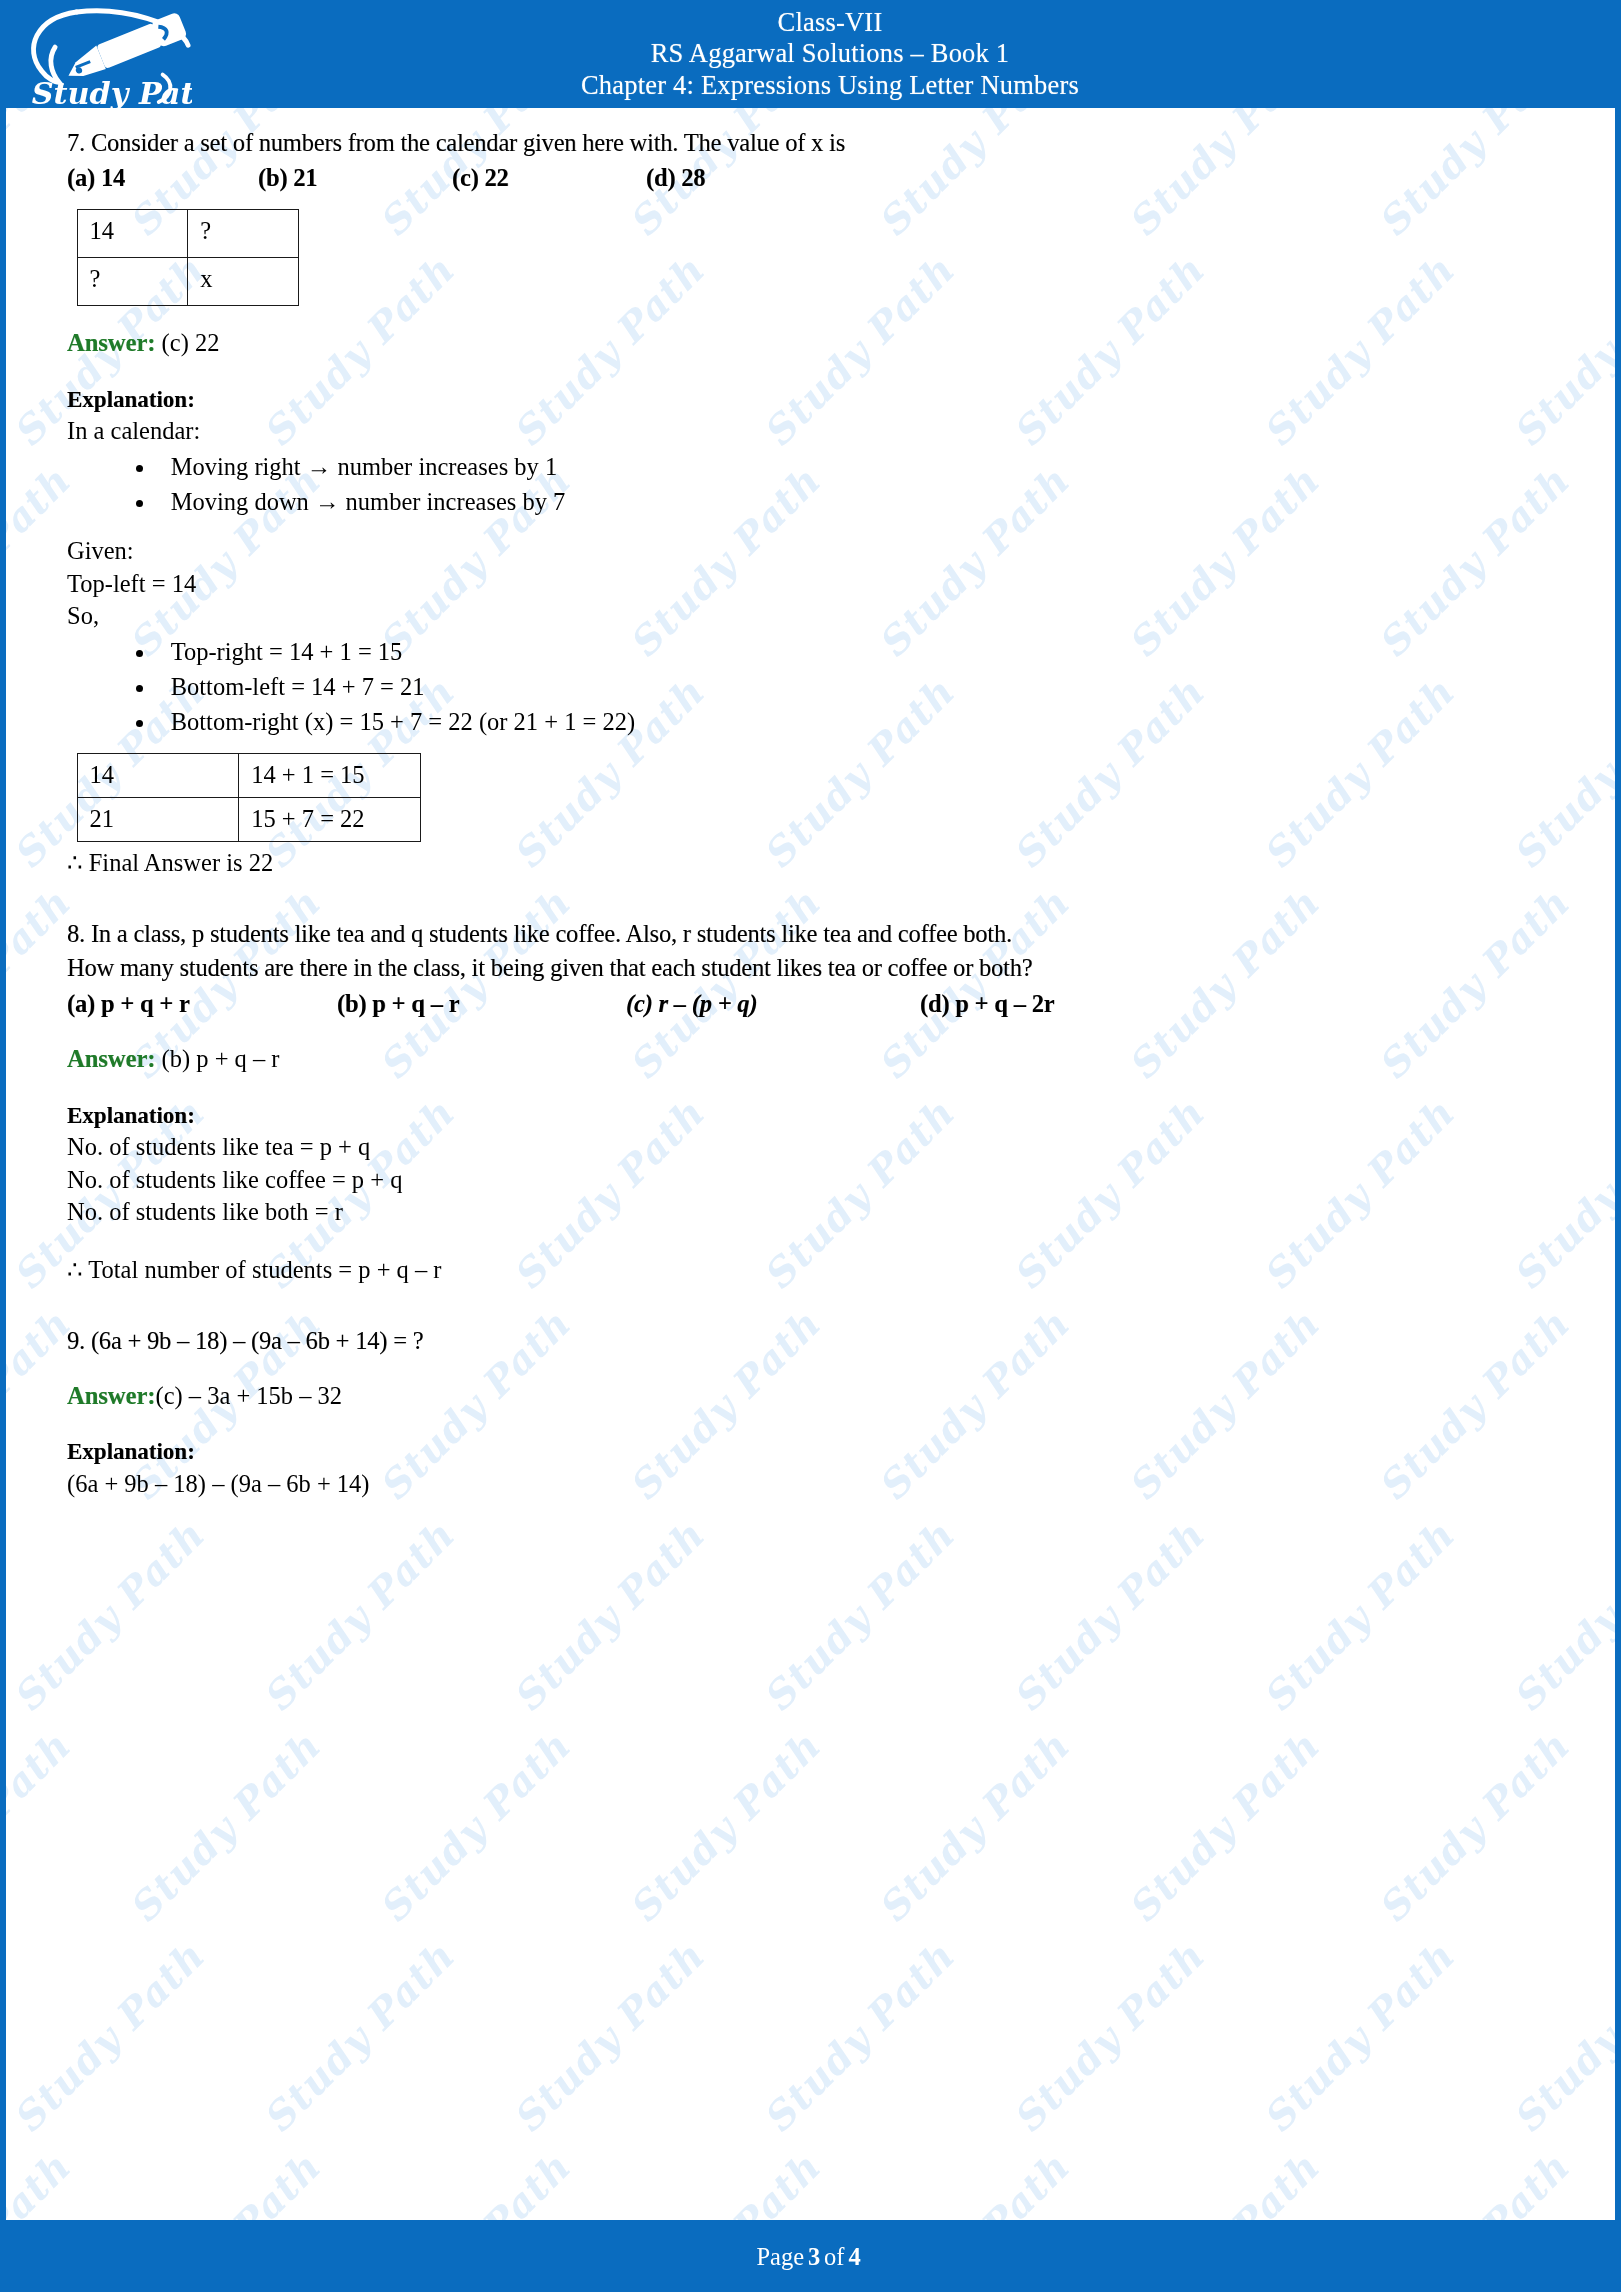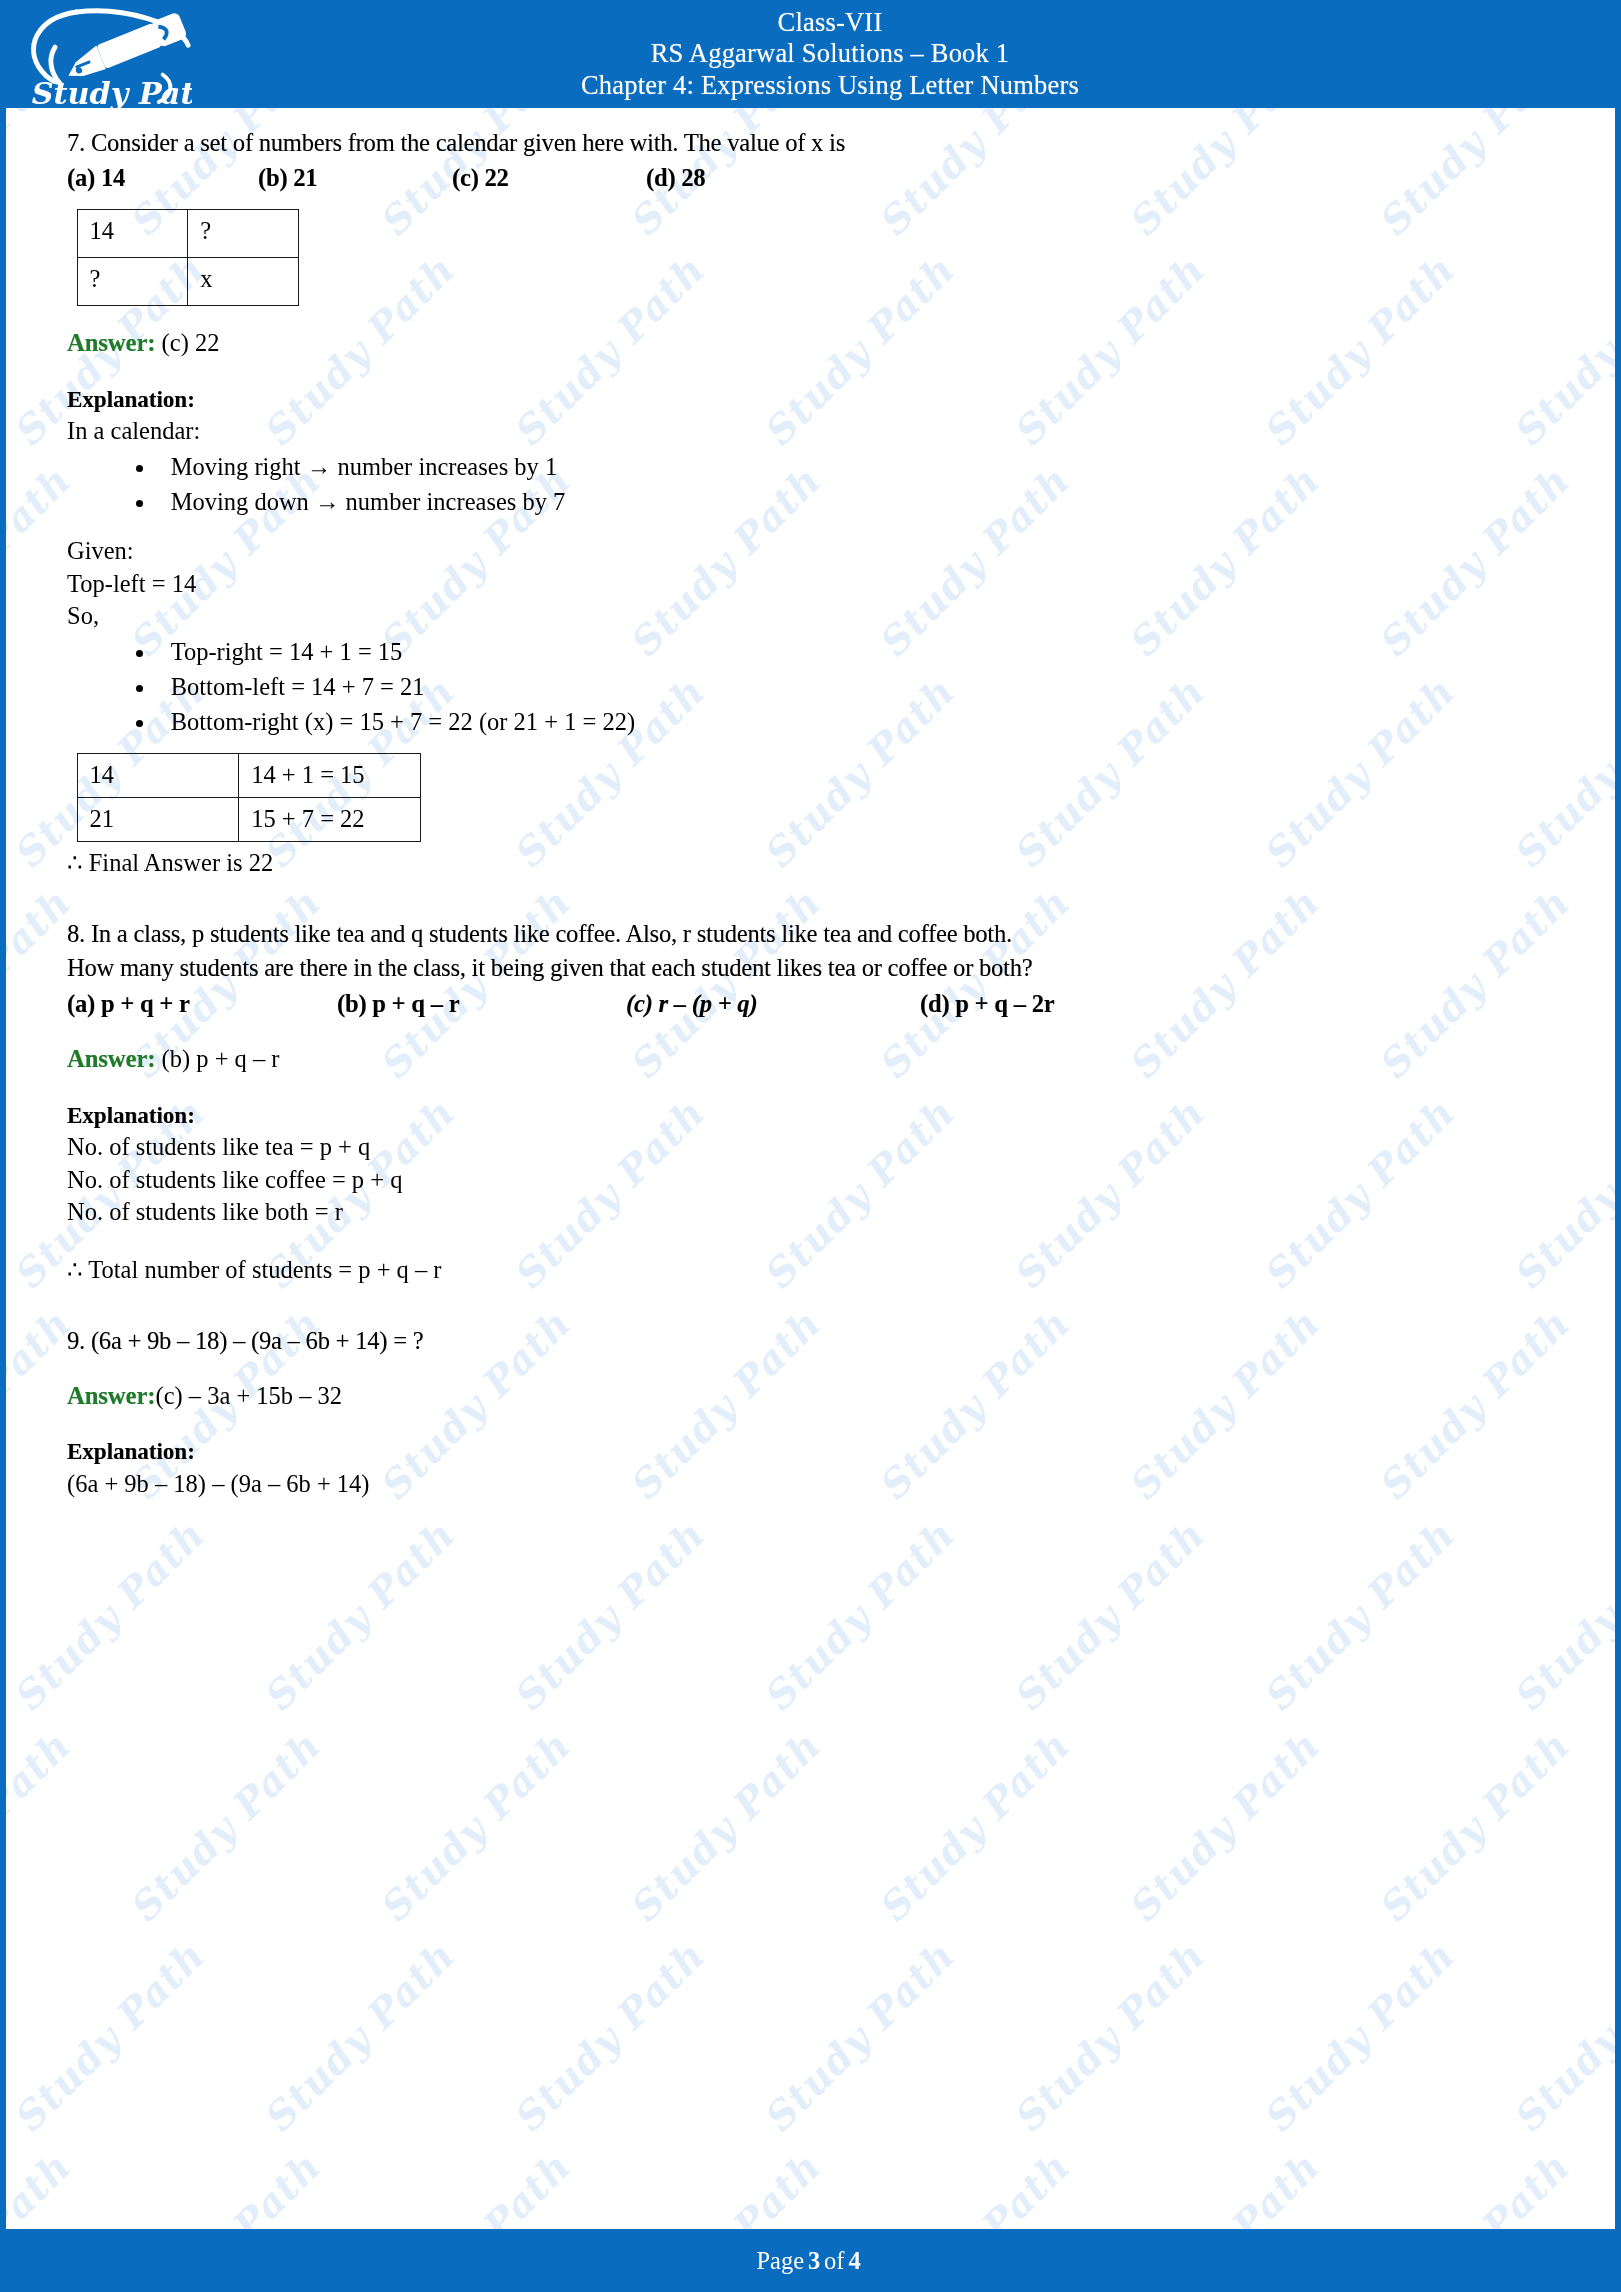--- a/index.html
+++ b/index.html
@@ -169,21 +169,21 @@
   .spacer-sm { height: 13.7px; }
   .spacer-md { height: 25.5px; }
   .spacer-lg { height: 37px; }
 
   
   .footer {
     position: absolute;
     left: 0;
     right: 0;
     bottom: 0;
-    height: 64px;
+    height: 73px;
     background: #0a6cbf;
     color: #ffffff;
     display: flex;
     align-items: center;
     justify-content: center;
     font-size: 24.5px;
     z-index: 3;
   }
   .footer .pg-num { font-weight: bold; padding: 0 3.9px; }
 </style>

